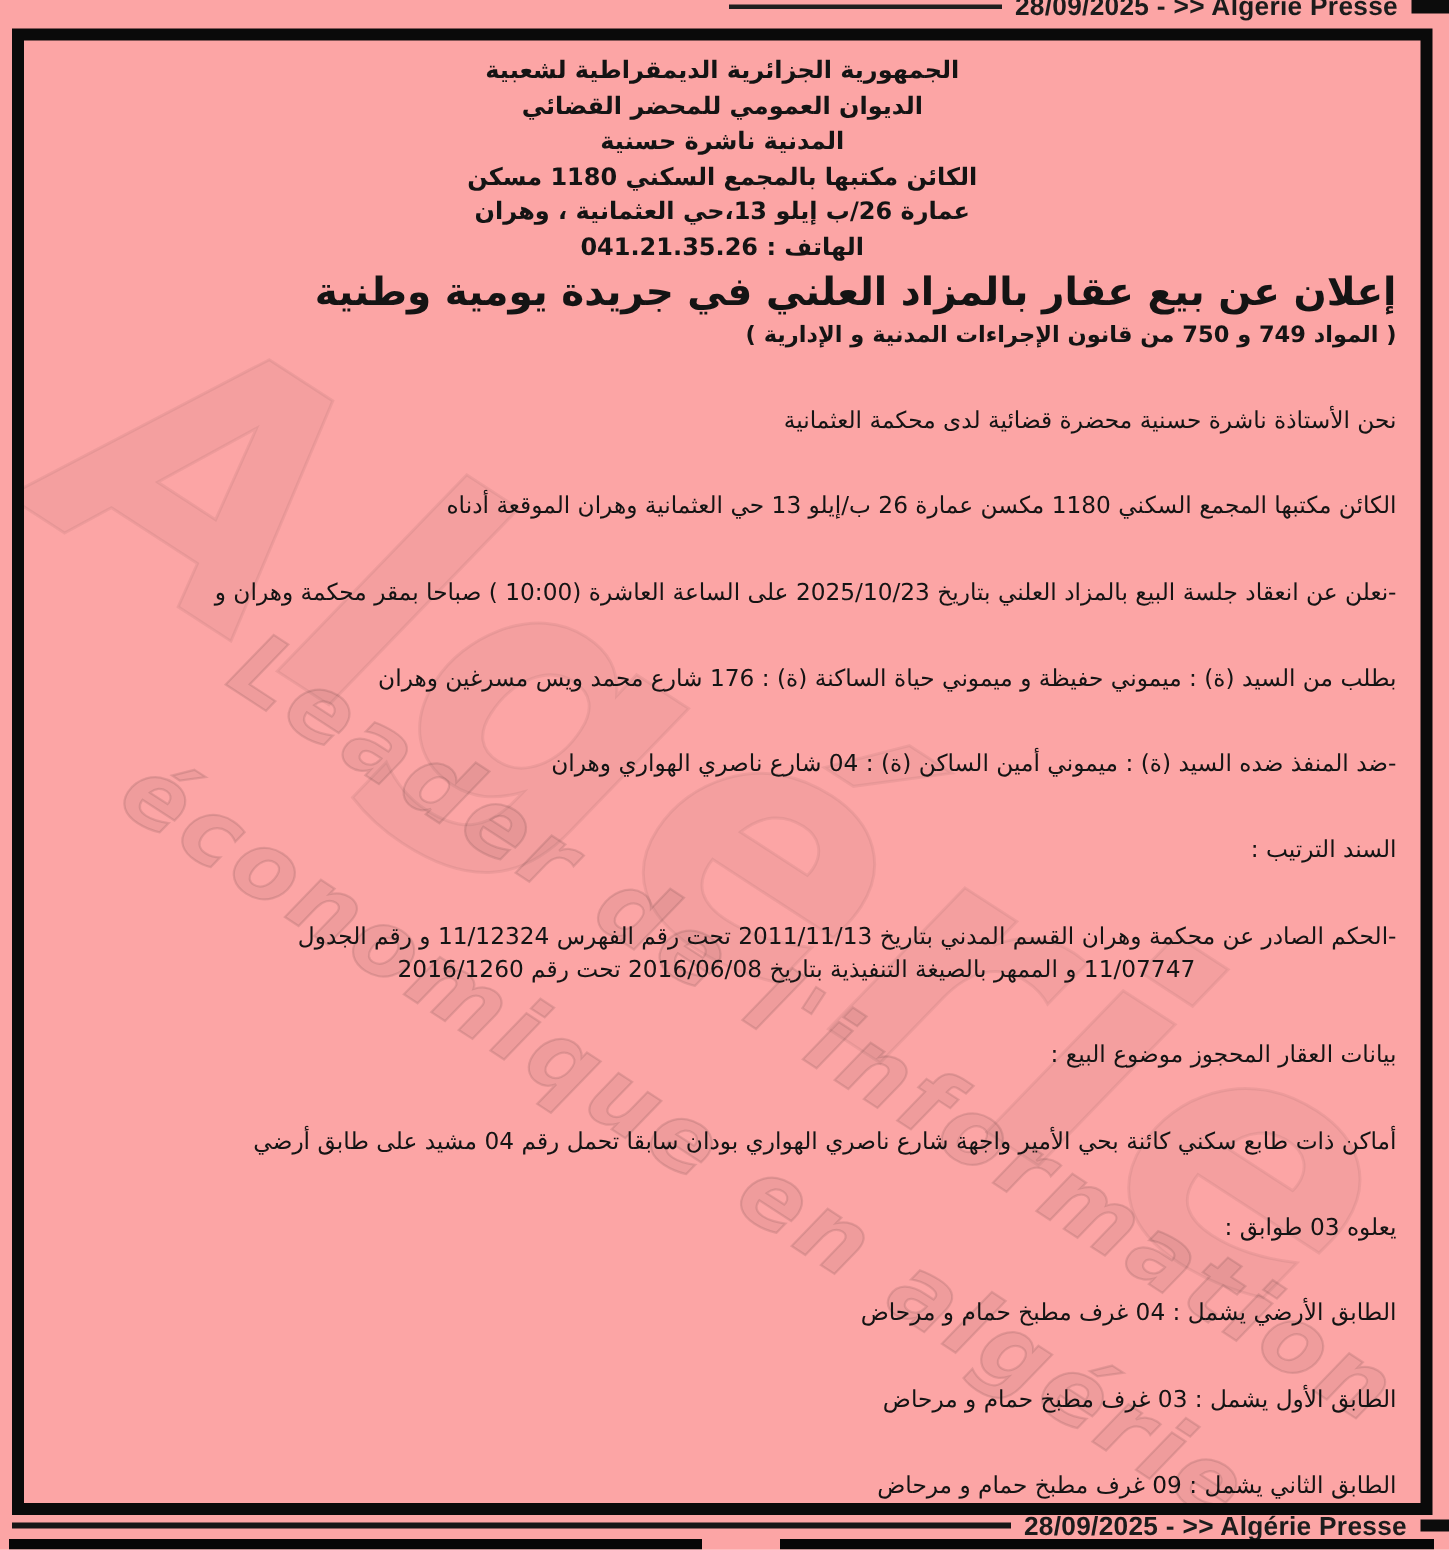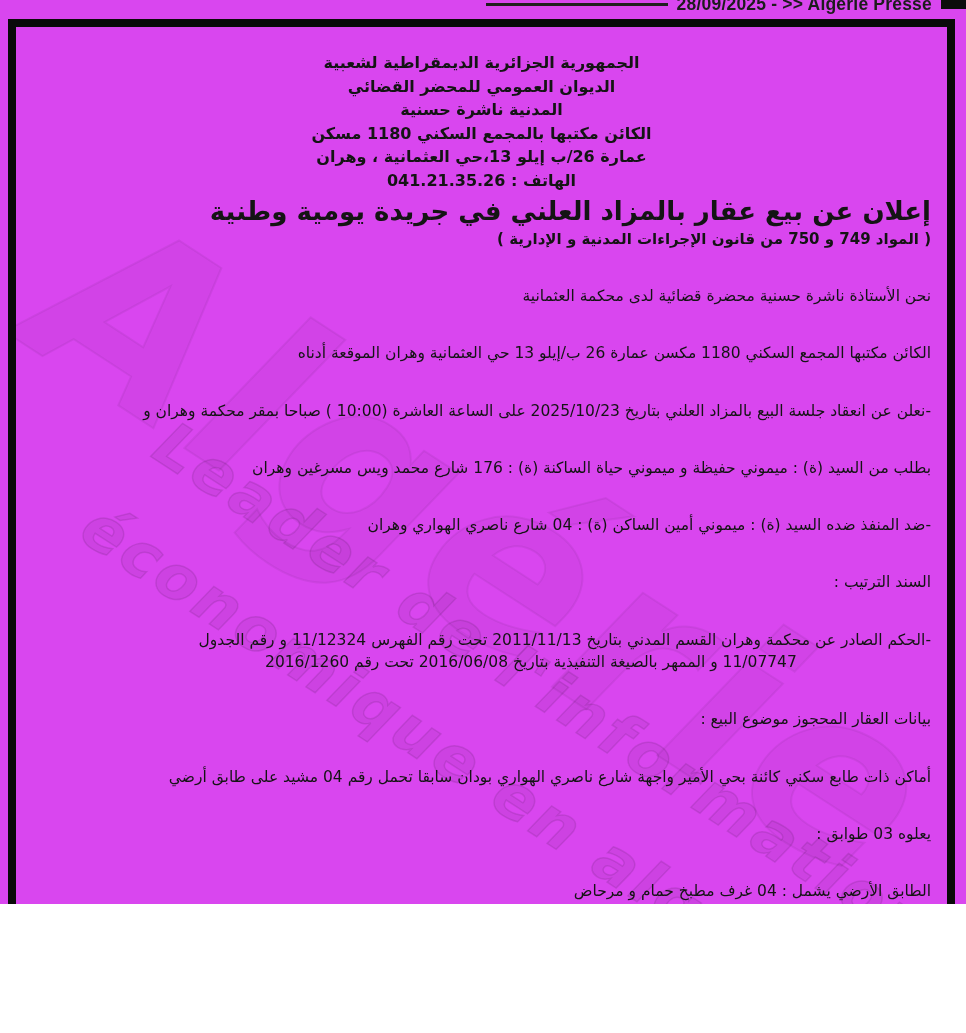--- a/index.html
+++ b/index.html
@@ -1,21 +1,21 @@
 <!DOCTYPE html>
 <html lang="ar"><head>
 <meta charset="utf-8">
 <style>
   html,body{margin:0;padding:0;}
   body{
     width:966px;height:1033px;overflow:hidden;position:relative;
     background:#ffffff;color:#141414;
     font-family:"DejaVu Sans",sans-serif;
   }
-  .page{position:relative;width:966px;height:904px;overflow:hidden;background:#d946ef;}
+  .page{position:relative;width:966px;height:1033px;overflow:hidden;background:#fca5a5;}
 
   
   .dateline{position:absolute;display:flex;align-items:center;gap:9px;}
   .dateline .date-text{
     font-family:"Liberation Sans",sans-serif;font-weight:bold;
     font-size:17.5px;line-height:22px;color:#1c1c1c;white-space:nowrap;letter-spacing:.2px;
   }
   .dateline .rule{height:3px;background:#1f1f1f;}
   .dateline .dash{width:25px;height:9px;background:#0c0c0c;}
   .dateline.top{top:-7px;right:0;}
@@ -43,21 +43,21 @@
   .wm.big{
     font-size:235px;letter-spacing:10px;left:120px;top:130px;
     color:rgba(0,0,0,0.03);-webkit-text-stroke:2px rgba(0,0,0,0.055);
   }
   .wm.mid1{font-size:62px;letter-spacing:4px;left:165px;top:380px;}
   .wm.mid2{font-size:62px;letter-spacing:4px;left:92px;top:462px;}
 
   
   .content{position:relative;z-index:1;}
   .header-block{direction:rtl;text-align:center;font-weight:bold;
-    font-size:16px;line-height:23.5px;margin-top:20px;}
+    font-size:16px;line-height:23.5px;margin-top:4px;}
   .notice-title{
     direction:rtl;font-weight:bold;
     font-size:26px;line-height:34px;margin:2px 0 0 0;
   }
   .notice-subtitle{direction:rtl;text-align:right;font-weight:bold;
     font-size:15px;line-height:21px;margin-top:1px;}
   .body-block{direction:rtl;font-size:15.5px;line-height:22.3px;margin-top:6px;}
   .bline{direction:rtl;}
   .al-r{text-align:right;margin-top:35px;}
   .al-c{text-align:right;}

